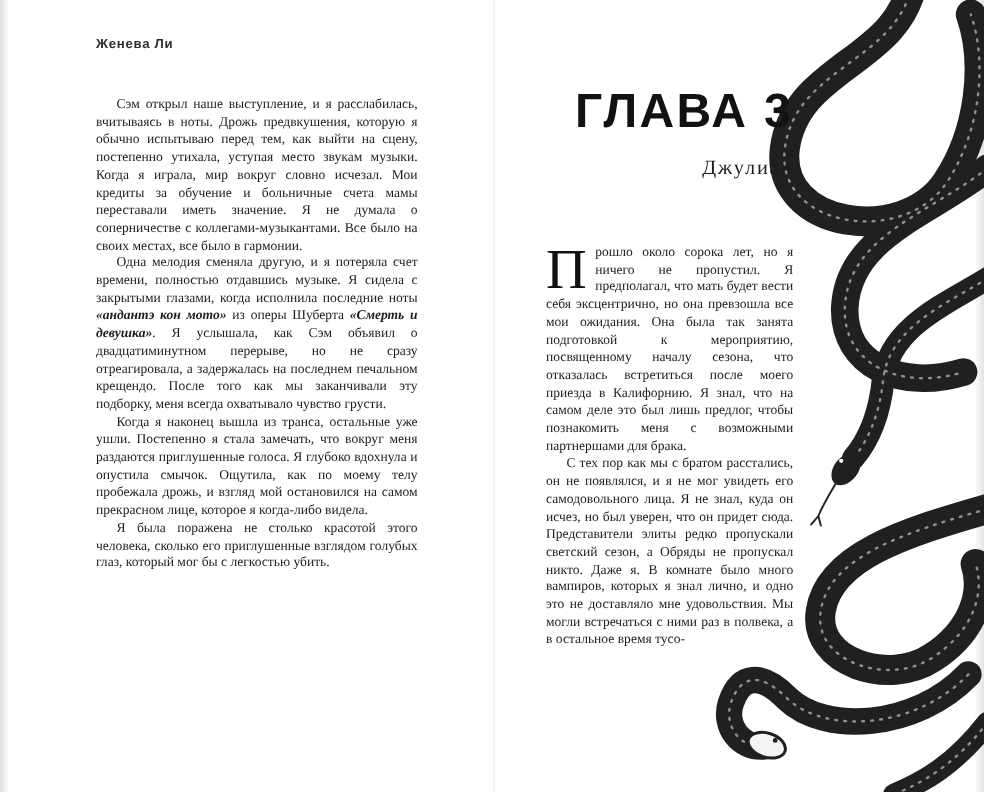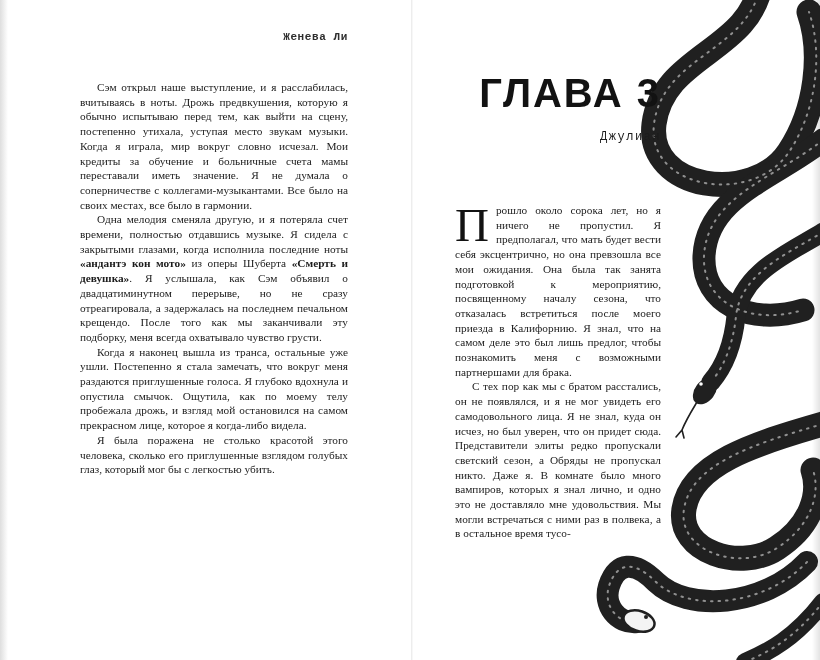--- a/index.html
+++ b/index.html
@@ -16,49 +16,49 @@
   .edge.left  { left: 0;  background: linear-gradient(to right, #dedede, #ffffff); }
   .edge.right { right: 0; background: linear-gradient(to left,  #e3e3e3, #ffffff); }
   .gutter {
     position: absolute; left: 411px; top: 0; bottom: 0; width: 2px;
     background: linear-gradient(to right, rgba(0,0,0,0.09), rgba(0,0,0,0.01));
   }
 
   
   .running-head {
     position: absolute; left: 80px; top: 31px; width: 268px;
-    text-align: right;
-    font-family: Liberation Mono, monospace;
+    text-align: left;
+    font-family: Liberation Sans, sans-serif;
     font-weight: bold; font-size: 11px; letter-spacing: 0.6px; color: #2e2e2e;
   }
   .left-col { position: absolute; left: 80px; top: 80px; width: 268px; }
   .body-text p {
     margin: 0;
     font-size: 11.3px; line-height: 14.7px;
     text-align: justify; text-indent: 17px;
     hyphens: auto;
   }
   .body-text p.noindent { text-indent: 0; }
-  .bi { font-weight: bold; margin-top: 21px; }
+  .bi { font-style: italic; font-weight: bold; margin-top: 21px; }
 
   
   .chapter-head {
     position: absolute; left: 455px; top: 72px; width: 206px;
     text-align: right;
   }
   .chapter-title {
     margin: 0;
     font-family: "Liberation Sans", sans-serif;
     font-weight: 700; font-size: 40px; line-height: 42px;
     letter-spacing: 2px; color: #121212;
   }
   .chapter-subtitle {
     margin-top: 16px;
-    font-family: Liberation Mono, monospace;
-    font-size: 12px; letter-spacing: 1.5px; color: #1c1c1c;
+    font-family: Liberation Serif, serif;
+    font-size: 17px; letter-spacing: 1.5px; color: #1c1c1c;
   }
   .right-col { position: absolute; left: 455px; top: 203px; width: 206px; }
   .dropcap {
     float: left;
     font-family: "Liberation Serif", serif;
     font-size: 47px; line-height: 38px;
     padding: 3px 7px 0 0;
     color: #121212;
   }
 

